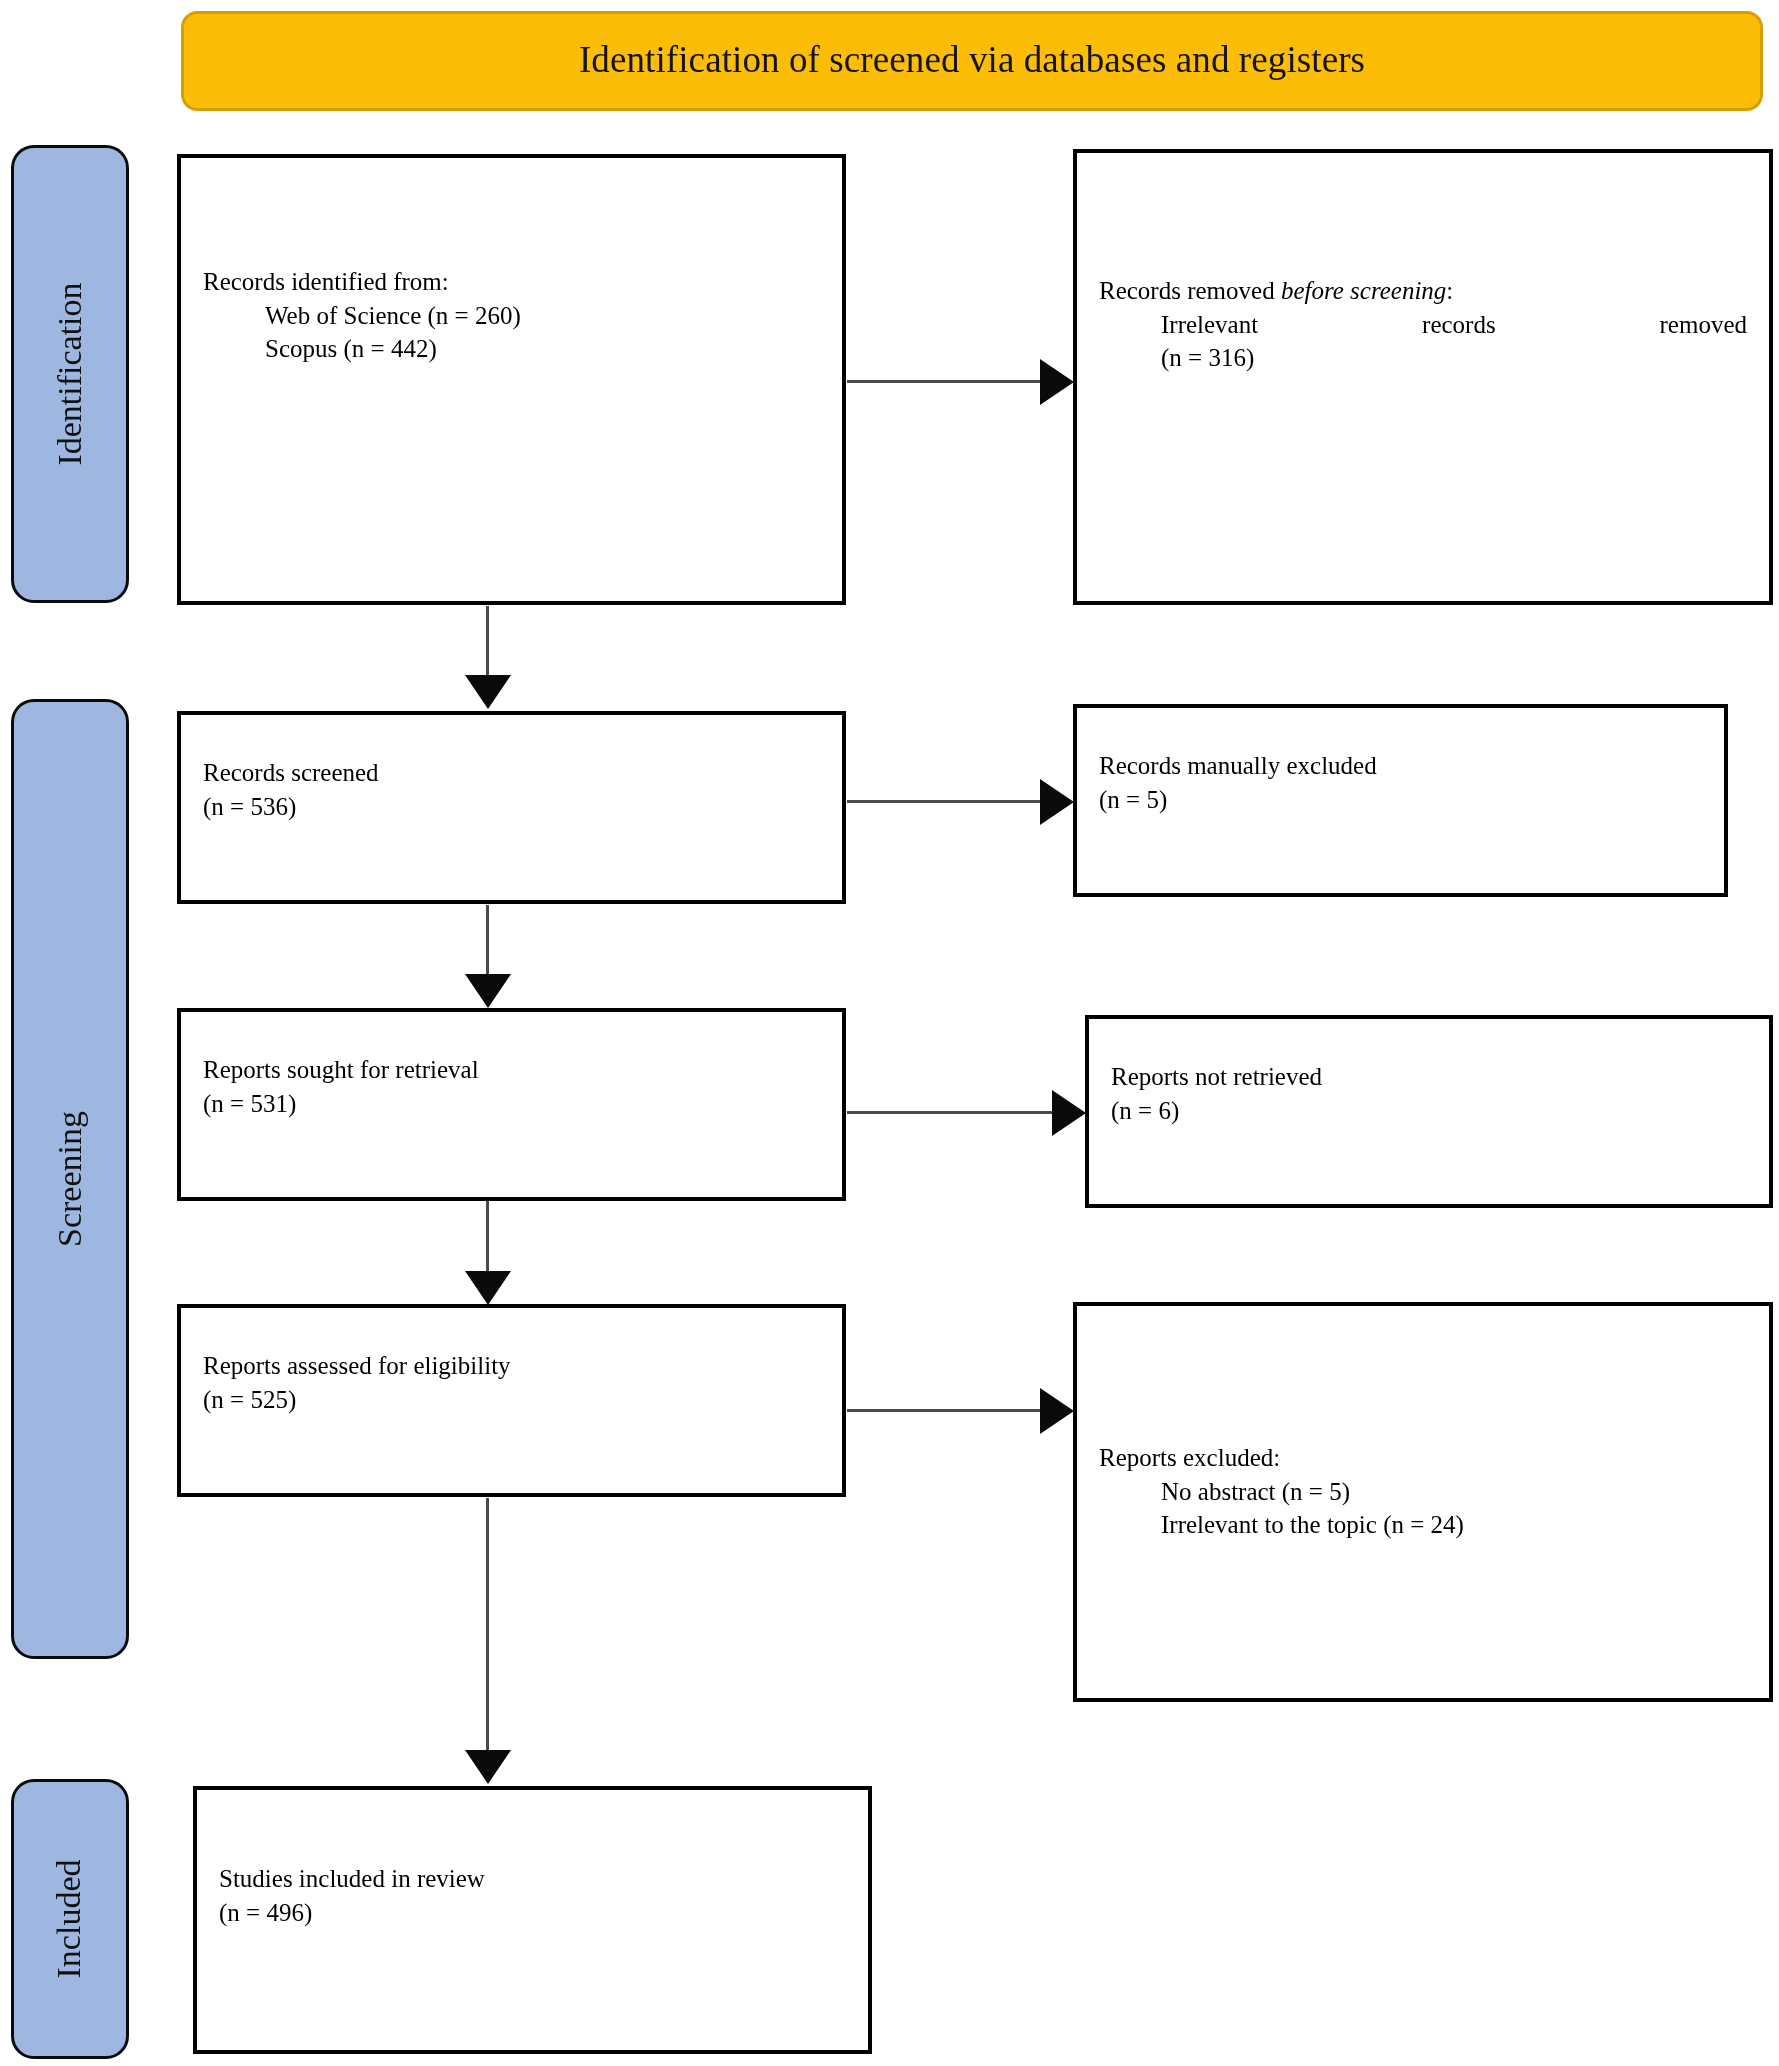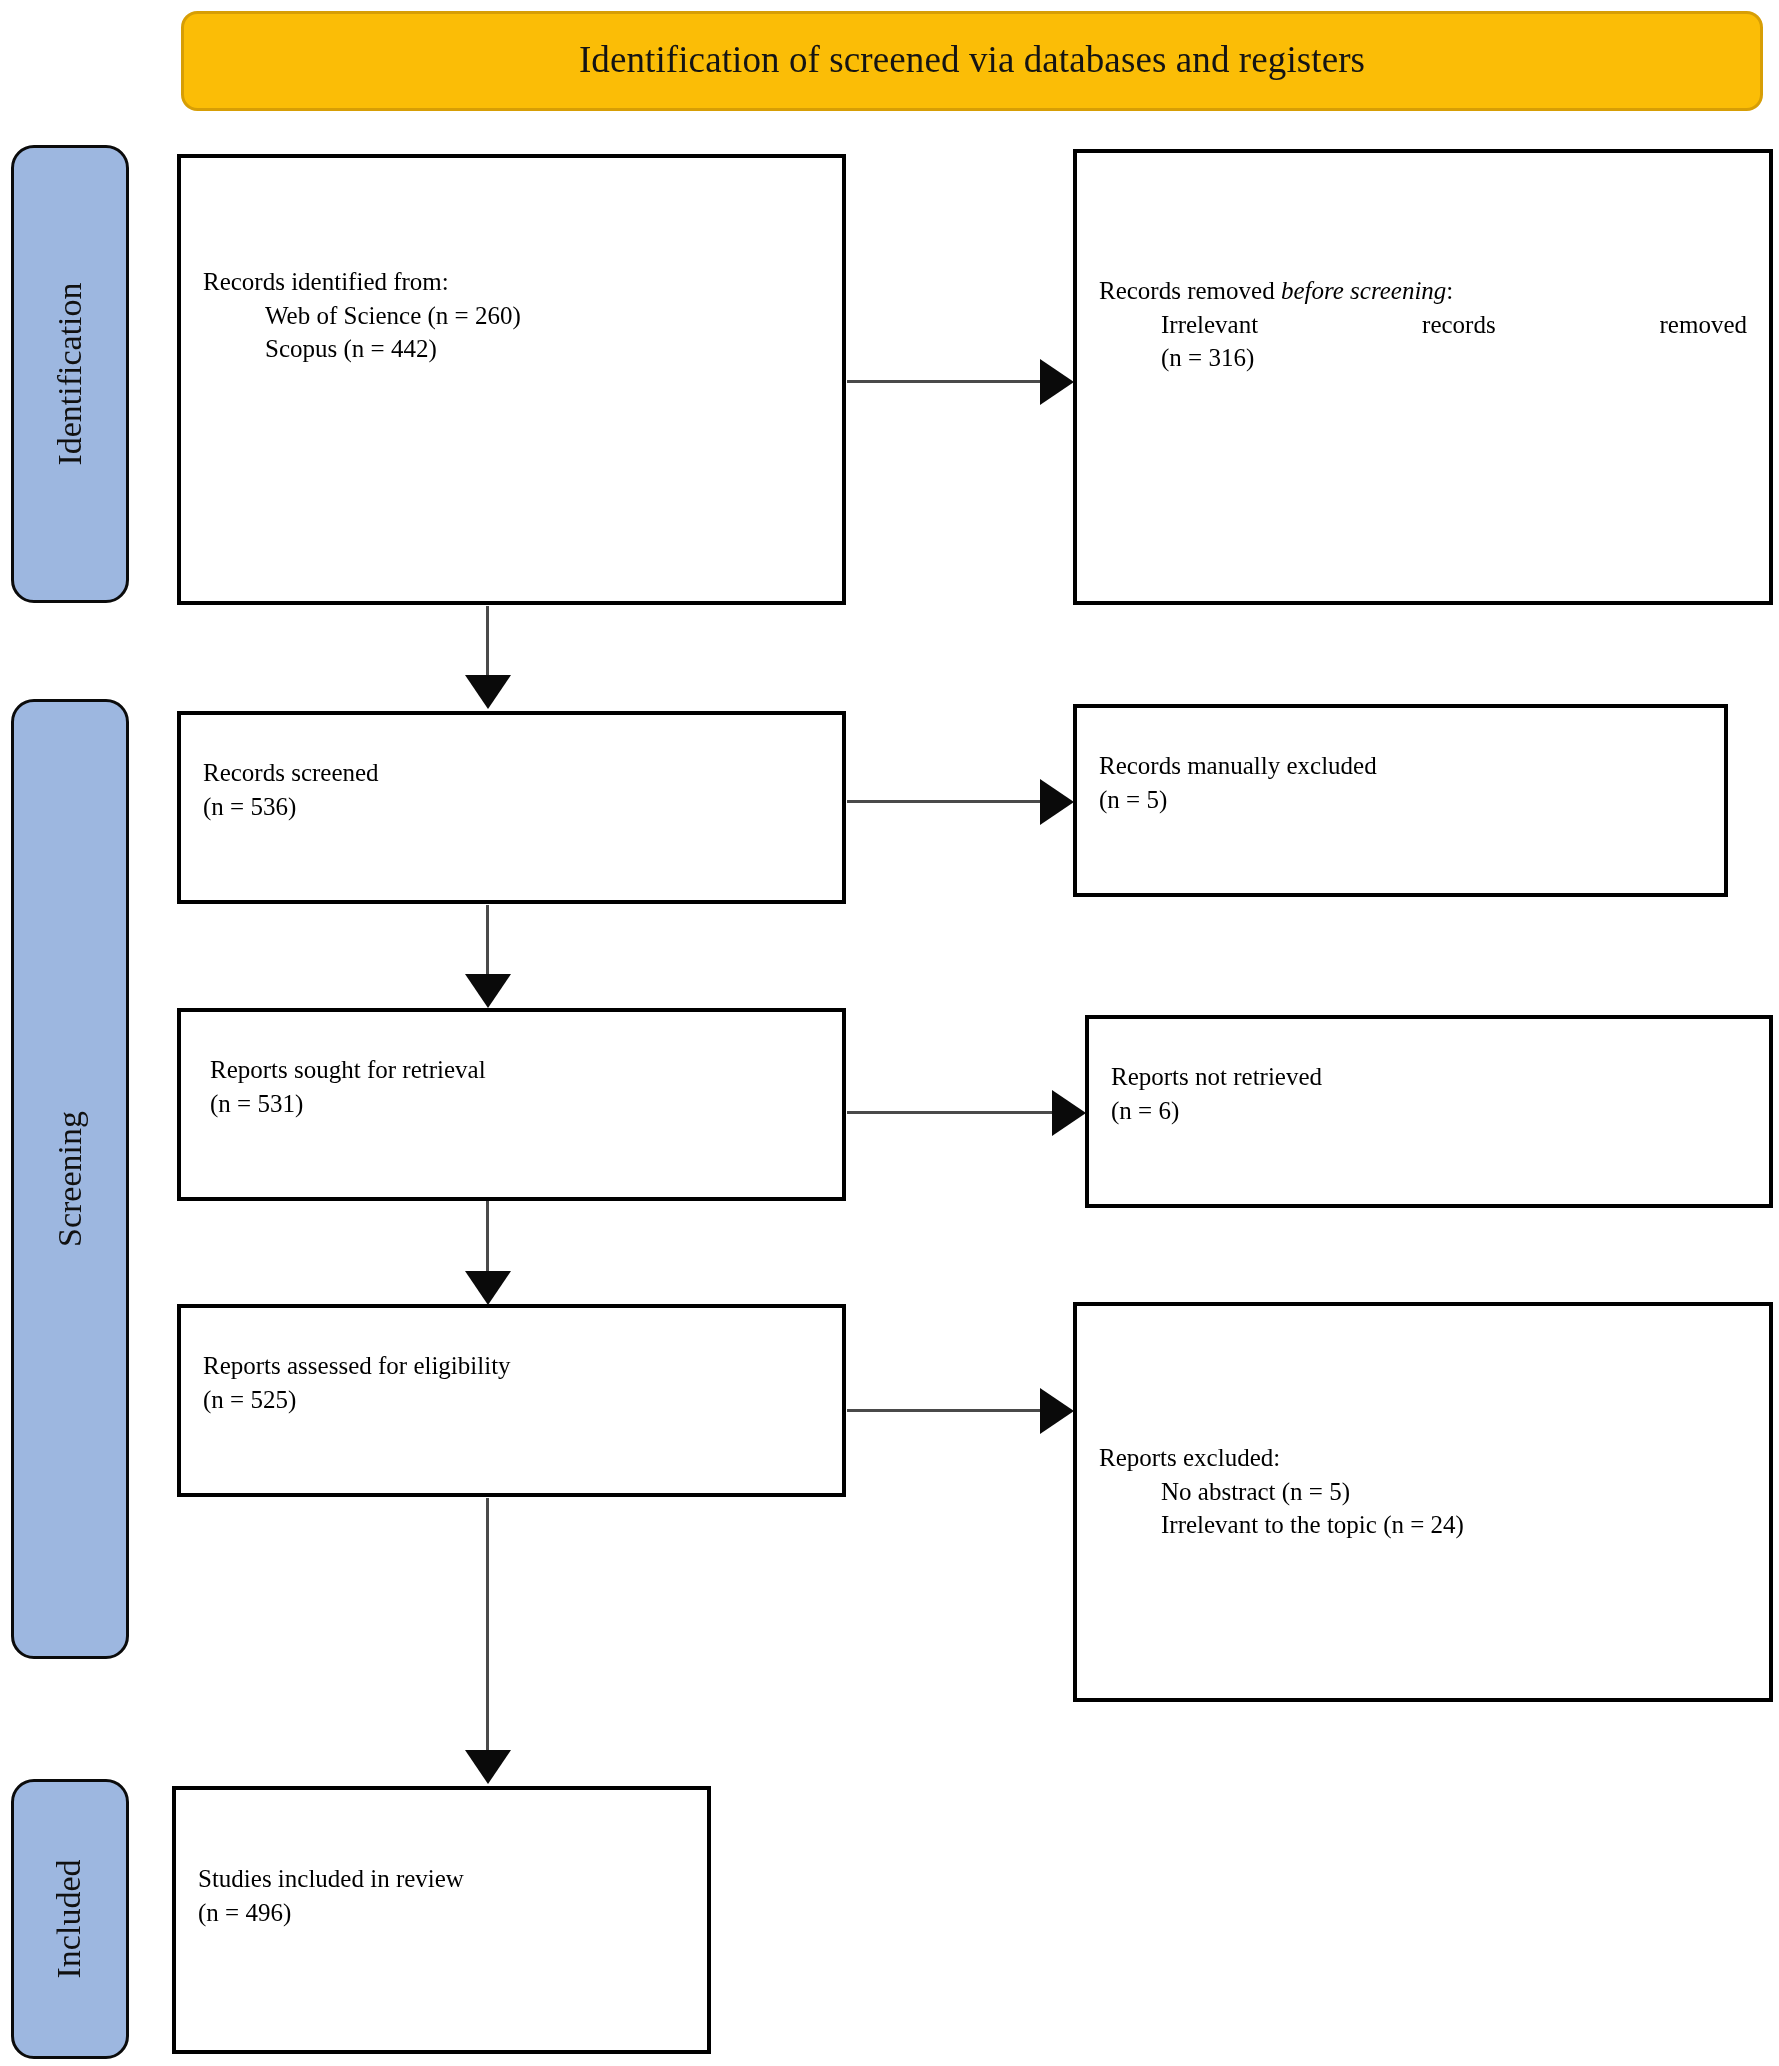--- a/index.html
+++ b/index.html
@@ -109,26 +109,26 @@
   }
 
   
   #box-identified     { left: 177px; top: 154px;  width: 669px; height: 451px; }
   #box-identified .box-body  { top: 107px; }
 
   #box-screened       { left: 177px; top: 711px; width: 669px; height: 193px; }
   #box-screened .box-body    { top: 41px; }
 
   #box-sought         { left: 177px; top: 1008px; width: 669px; height: 193px; }
-  #box-sought .box-body      { top: 41px; margin-left: 7px; }
+  #box-sought .box-body      { top: 41px; }
 
   #box-assessed       { left: 177px; top: 1304px; width: 669px; height: 193px; }
   #box-assessed .box-body    { top: 41px; }
 
-  #box-included       { left: 172px; top: 1786px; width: 539px; height: 268px; }
+  #box-included       { left: 193px; top: 1786px; width: 679px; height: 268px; }
   #box-included .box-body    { top: 72px; }
 
   
   #box-removed        { left: 1073px; top: 149px;  width: 700px; height: 456px; }
   #box-removed .box-body     { top: 121px; }
 
   #box-manual-excl    { left: 1073px; top: 704px; width: 655px; height: 193px; }
   #box-manual-excl .box-body { top: 41px; }
 
   #box-not-retrieved  { left: 1085px; top: 1015px; width: 688px; height: 193px; }

